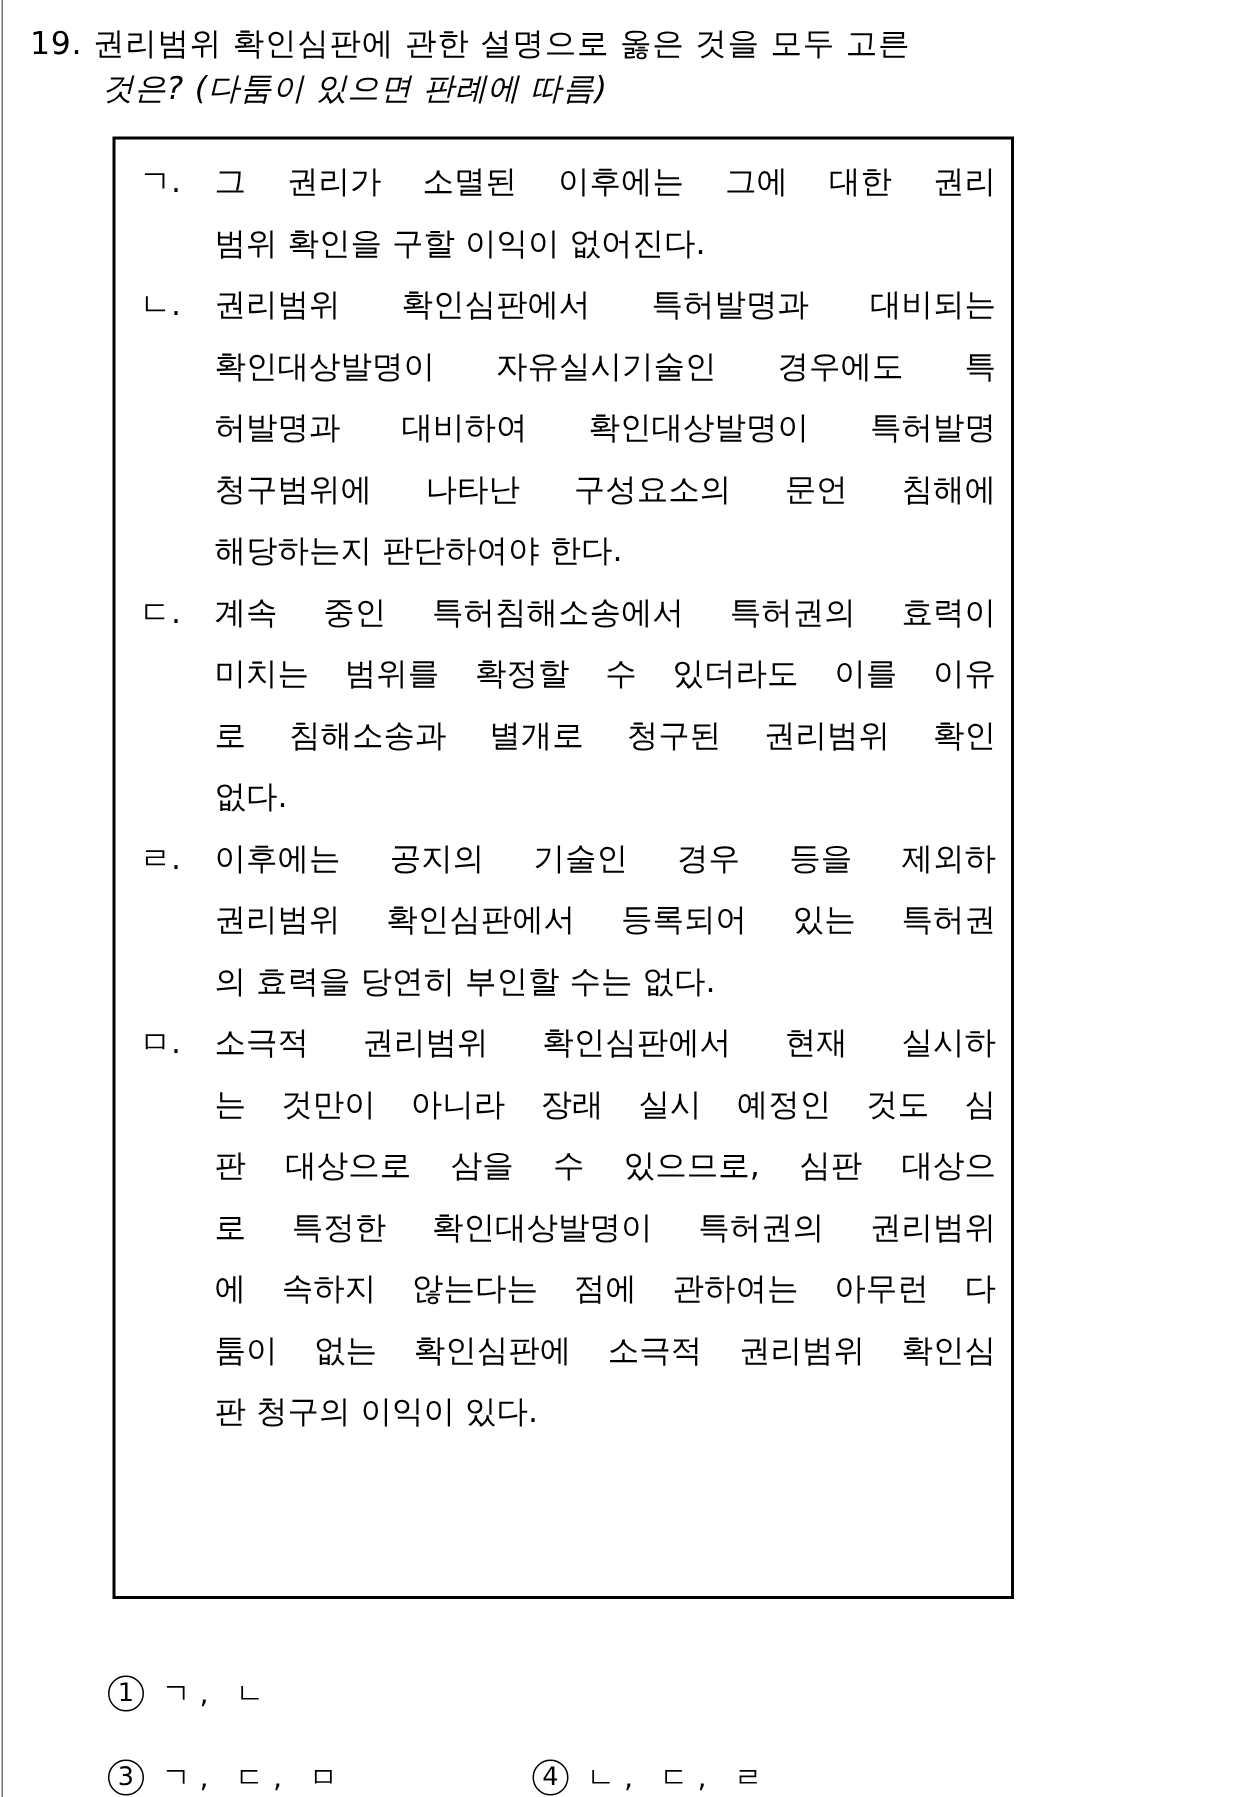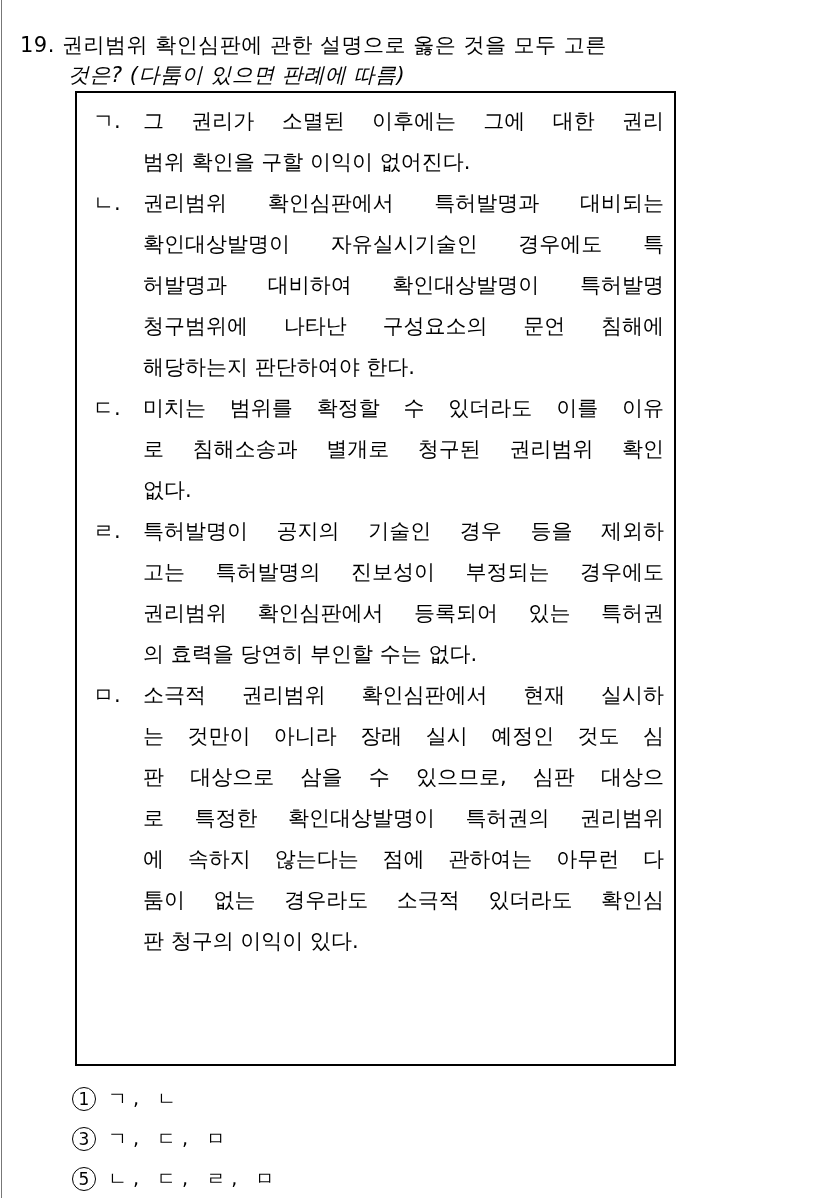--- a/index.html
+++ b/index.html
@@ -1,32 +1,32 @@
 <!DOCTYPE html>
 <html><head>
 <meta charset="utf-8">
 <style>
   html, body { margin: 0; padding: 0; background: #ffffff; }
   body { width: 826px; height: 1198px; position: relative; overflow: hidden;
          font-family: "DejaVu Sans", sans-serif; color: #000; }
   .page-border { position: absolute; left: 1px; top: 0; width: 1px; height: 1198px; background: #777; }
-  .question { position: absolute; left: 20px; top: 30px; width: 740px;
+  .question { position: absolute; left: 20px; top: 14px; width: 740px;
               font-size: 21px; line-height: 30px; letter-spacing: 0.5px; }
   .q-line { display: block; white-space: nowrap; }
   .q-line.indent { padding-left: 48px; font-style: italic; }
   .box { position: absolute; left: 75px; top: 91px; width: 597px; height: 971px;
          border: 2px solid #000; }
   .items { position: absolute; left: 12px; top: 8px; width: 575px; }
   .item { display: flex; font-size: 21px; line-height: 41px; }
   .marker { width: 54px; flex: 0 0 54px; padding-left: 4px; box-sizing: border-box; white-space: nowrap; }
   .item-text { flex: 1; text-align: justify; text-align-last: left; }
   .item-line { display: block; white-space: nowrap; text-align-last: justify; }
   .item-line.last { text-align-last: left; }
   .choices { position: absolute; left: 72px; top: 1086px; width: 600px; font-size: 19px; }
-  .choice-row { display: flex; height: 40px; align-items: flex-start; }
+  .choice-row { display: flex; height: 40px; align-items: flex-end; margin-top: 16px; }
   .choice { width: 283px; white-space: nowrap; }
   .num { display: inline-block; width: 22px; height: 22px; border: 1px solid #000; border-radius: 50%;
          text-align: center; line-height: 22px; font-size: 17px; margin-right: 12px; vertical-align: middle; }
   .choice-text { vertical-align: middle; letter-spacing: 6px; }
 </style>
 </head>
 <body>
 
 <div class="page-border"></div>
 
@@ -53,61 +53,64 @@
         <span class="item-line">확인대상발명이 자유실시기술인 경우에도 특</span>
         <span class="item-line">허발명과 대비하여 확인대상발명이 특허발명</span>
         <span class="item-line">청구범위에 나타난 구성요소의 문언 침해에</span>
         <span class="item-line last">해당하는지 판단하여야 한다.</span>
       </div>
     </div>
 
     <div class="item">
       <span class="marker">ㄷ.</span>
       <div class="item-text">
+        <span class="item-line">계속 중인 특허침해소송에서 특허권의 효력이</span>
         <span class="item-line">미치는 범위를 확정할 수 있더라도 이를 이유</span>
         <span class="item-line">로 침해소송과 별개로 청구된 권리범위 확인</span>
         <span class="item-line last">없다.</span>
       </div>
     </div>
 
     <div class="item">
       <span class="marker">ㄹ.</span>
       <div class="item-text">
-        <span class="item-line">특허발명이 공지의 기술인 경우 등을 제외하</span>
-        <span class="item-line">고는 특허발명의 진보성이 부정되는 경우에도</span>
+        <span class="item-line">이후에는 공지의 기술인 경우 등을 제외하</span>
         <span class="item-line">권리범위 확인심판에서 등록되어 있는 특허권</span>
         <span class="item-line last">의 효력을 당연히 부인할 수는 없다.</span>
       </div>
     </div>
 
     <div class="item">
       <span class="marker">ㅁ.</span>
       <div class="item-text">
         <span class="item-line">소극적 권리범위 확인심판에서 현재 실시하</span>
         <span class="item-line">는 것만이 아니라 장래 실시 예정인 것도 심</span>
         <span class="item-line">판 대상으로 삼을 수 있으므로, 심판 대상으</span>
         <span class="item-line">로 특정한 확인대상발명이 특허권의 권리범위</span>
         <span class="item-line">에 속하지 않는다는 점에 관하여는 아무런 다</span>
-        <span class="item-line">툼이 없는 경우라도 소극적 있더라도 확인심</span>
+        <span class="item-line">툼이 없는 확인심판에 소극적 권리범위 확인심</span>
         <span class="item-line last">판 청구의 이익이 있다.</span>
       </div>
     </div>
 
   </div>
 </div>
 
 <div class="choices">
   <div class="choice-row">
     <div class="choice">
       <span class="num">1</span><span class="choice-text">ㄱ, ㄴ</span>
     </div>
   </div>
   <div class="choice-row">
     <div class="choice">
       <span class="num">3</span><span class="choice-text">ㄱ, ㄷ, ㅁ</span>
     </div>
+    <div class="choice">
+      <span class="num">4</span><span class="choice-text">ㄴ, ㄷ, ㄹ</span>
+    </div>
   </div>
   <div class="choice-row">
     <div class="choice">
       <span class="num">5</span><span class="choice-text">ㄴ, ㄷ, ㄹ, ㅁ</span>
     </div>
   </div>
 </div>
 
 </body></html>

